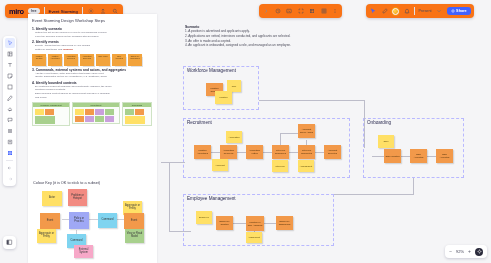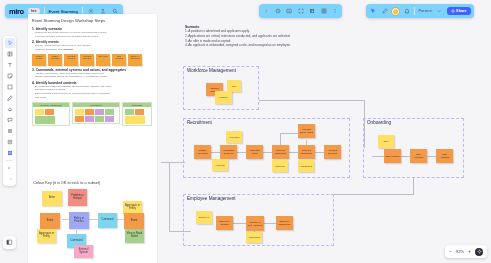--- a/index.html
+++ b/index.html
@@ -5,21 +5,21 @@
   * { box-sizing: border-box; margin:0; padding:0; }
   html,body { width:491px; height:263px; overflow:hidden; }
   body {
     font-family: "Liberation Sans", sans-serif;
     background:#f5f5f7; color:#050038;
     font-size:4px; position:relative;
   }
   
   #topbar { position:absolute; left:0; top:0; width:491px; height:21px; pointer-events:none; }
   .tb-group {
-    position:absolute; background:#7dd3fc; border-radius:4px;
+    position:absolute; background:#f97316; border-radius:4px;
     box-shadow:0 1px 3px rgba(5,0,56,.18);
     display:flex; align-items:center; height:14px; pointer-events:auto;justify-content:center;
   }
   #tb-left { left:5px; top:4px; padding:0 4px; gap:4px; }
   .miro-logo { font-weight:bold; font-size:7.5px; letter-spacing:-.4px; color:#050038; }
   .free-badge {
     background:#e6e6ea; border-radius:6px; padding:1px 3px;
     font-size:3.2px; color:#4b4b5a; font-weight:bold;
   }
   .vdiv { width:1px; height:8px; background:#e0e0e6; }

